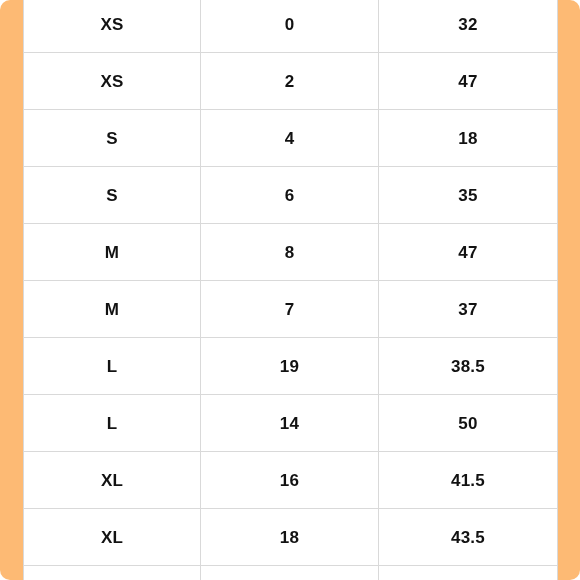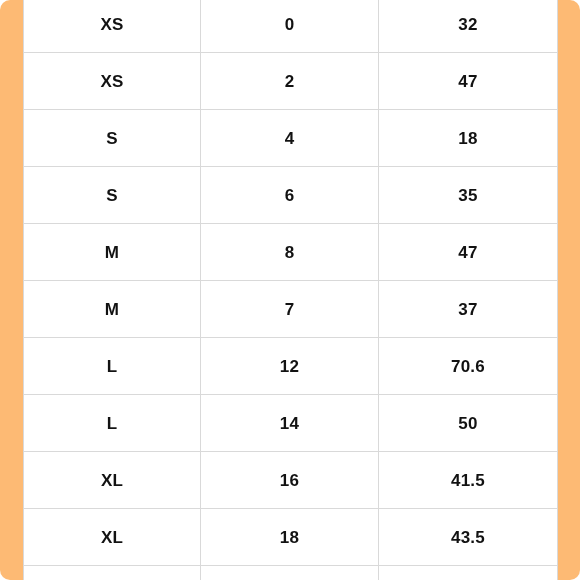--- a/index.html
+++ b/index.html
@@ -112,22 +112,22 @@
         </tr>
 
         <tr>
           <td>M</td>
           <td>7</td>
           <td>37</td>
         </tr>
 
         <tr>
           <td>L</td>
-          <td>12</td>
-          <td>70.6</td>
+          <td>19</td>
+          <td>38.5</td>
         </tr>
 
         <tr>
           <td>L</td>
           <td>14</td>
           <td>50</td>
         </tr>
 
         <tr>
           <td>XL</td>

